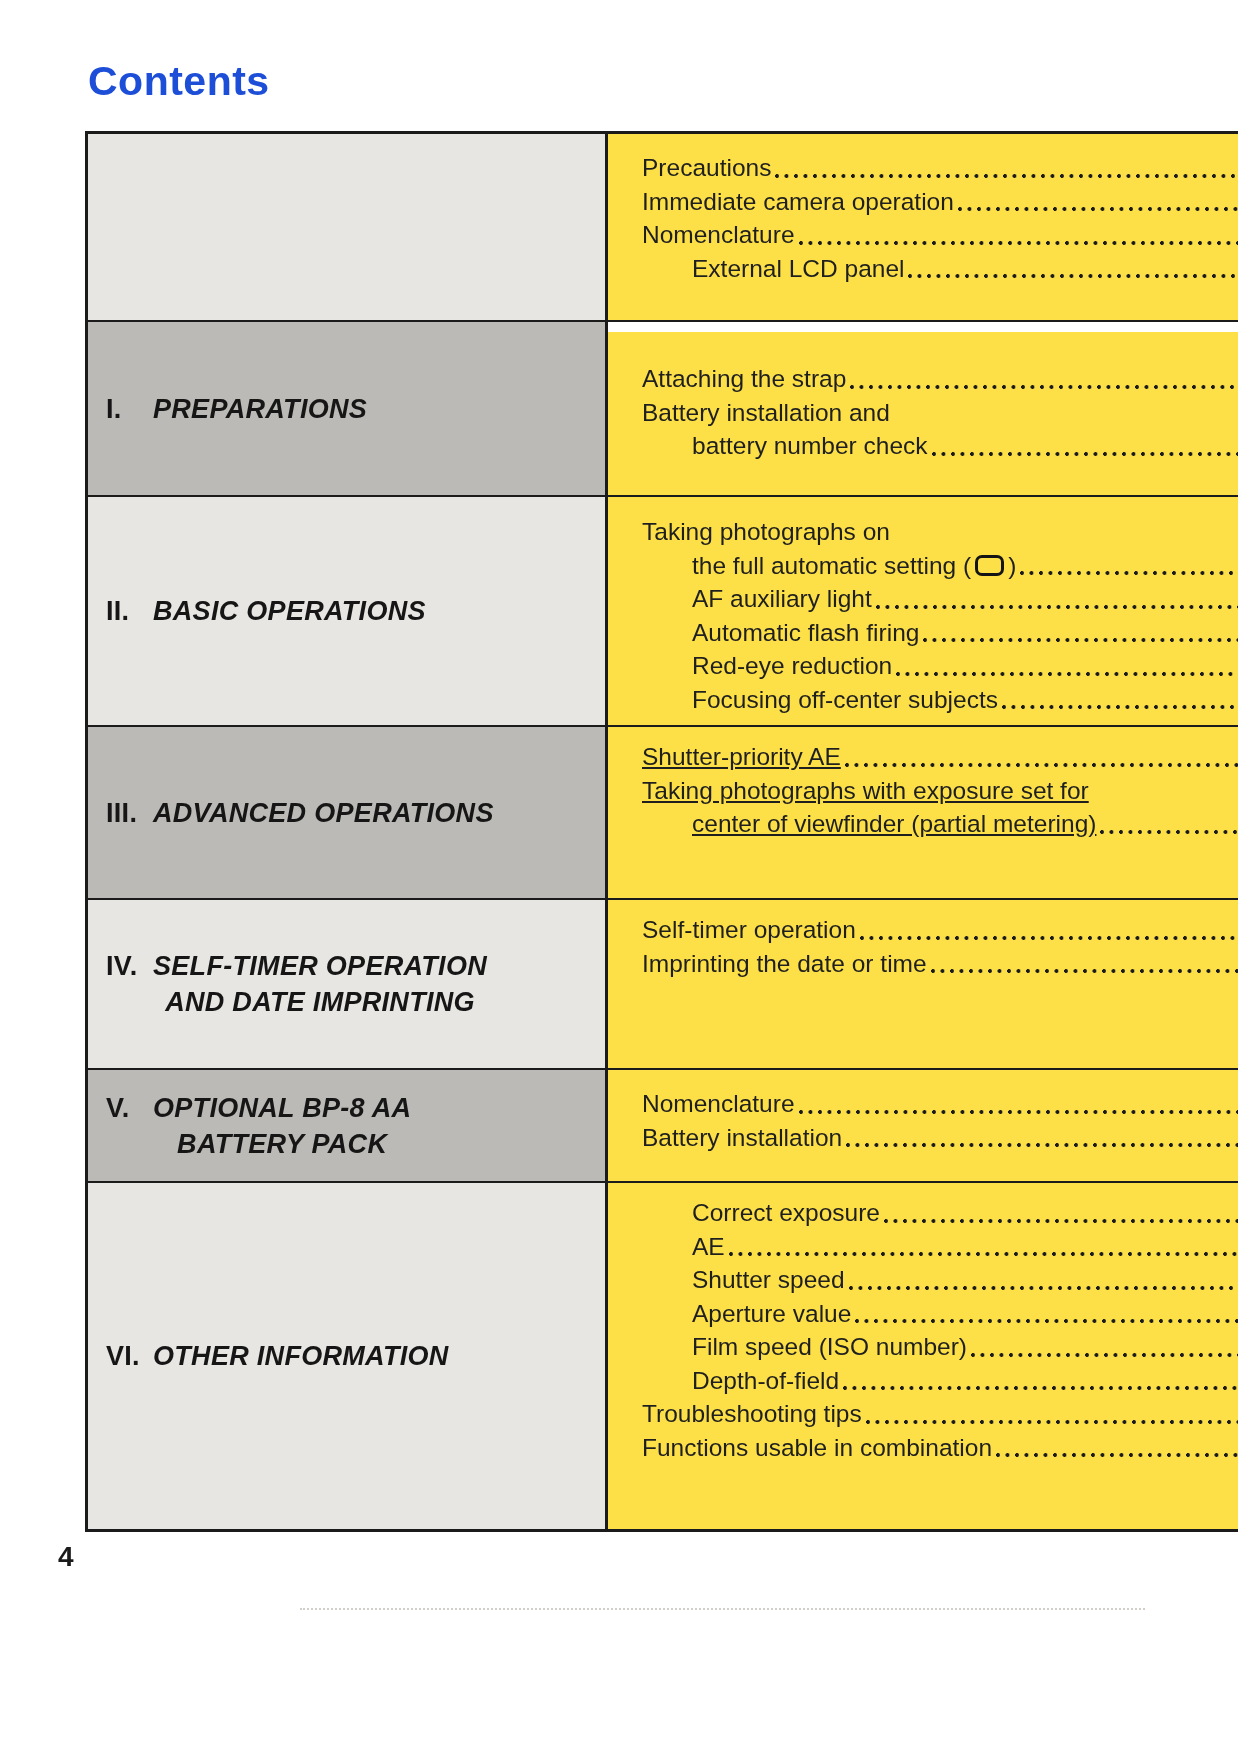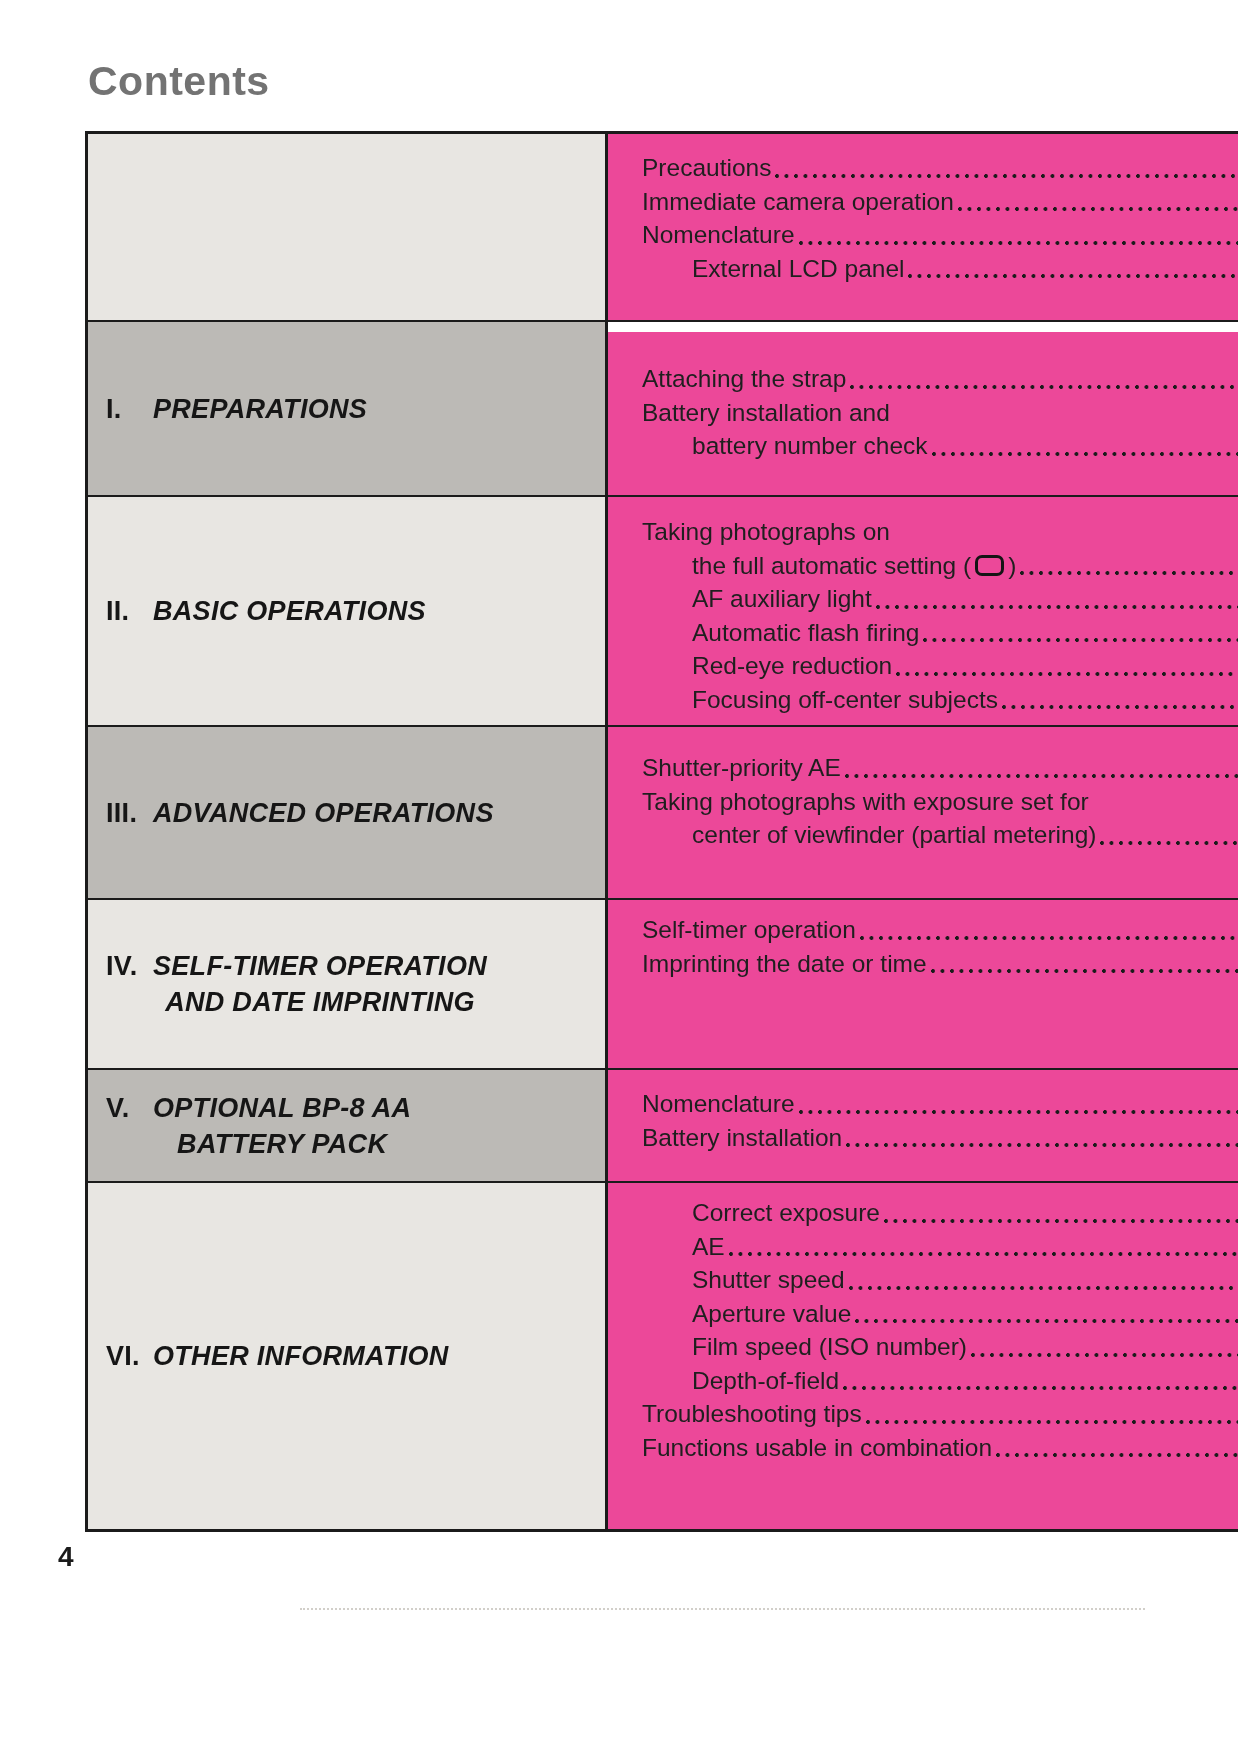--- a/index.html
+++ b/index.html
@@ -11,21 +11,21 @@
   *{margin:0;padding:0;box-sizing:border-box;}
   html,body{background:#ffffff;}
   body{
     width:1238px;height:1749px;
     position:relative;overflow:hidden;
     font-family:"Liberation Sans", sans-serif;
     color:var(--text);
   }
   .page-title{
     position:absolute;left:88px;top:58px;
-    font-size:41px;font-weight:bold;color:#737373;
+    font-size:41px;font-weight:bold;color:#1d4ed8;
     letter-spacing:0.5px;
   }
   .toc-table{
     position:absolute;left:85px;top:131px;right:0;
     border-top:3px solid var(--rule);
     border-bottom:3px solid var(--rule);
     border-left:3px solid var(--rule);
     overflow:hidden;
   }
   .row{display:flex;width:100%;}
@@ -46,27 +46,27 @@
   .row.light .label-cell{background:var(--shade-light);}
   .row.dark  .label-cell{background:var(--shade-dark);}
   .section-label{
     display:flex;align-items:flex-start;
     font-size:27px;font-weight:bold;color:#161616;
     line-height:36px;letter-spacing:0.3px;
   }
   .numeral{flex:0 0 47px;}
   .label-lines{text-align:center;font-style:italic;}
   .entries-cell{
-    flex:1 1 auto;background:#ec4899;
+    flex:1 1 auto;background:#fde047;
     padding-left:34px;overflow:hidden;
   }
   .sec-0 .entries-cell{padding-top:17px;}
   .sec-1 .entries-cell{padding-top:30px;margin-top:10px;}
   .sec-2 .entries-cell{padding-top:18px;}
-  .sec-3 .entries-cell{padding-top:24px;}
+  .sec-3 .entries-cell{padding-top:13px;text-decoration:underline;}
   .sec-4 .entries-cell{padding-top:13px;}
   .sec-5 .entries-cell{padding-top:17px;}
   .sec-6 .entries-cell{padding-top:13px;}
   .entry{
     display:flex;align-items:baseline;
     font-size:24.5px;line-height:33.5px;
     white-space:nowrap;
   }
   .entry.ind{padding-left:50px;}
   .etext{flex:0 0 auto;}

